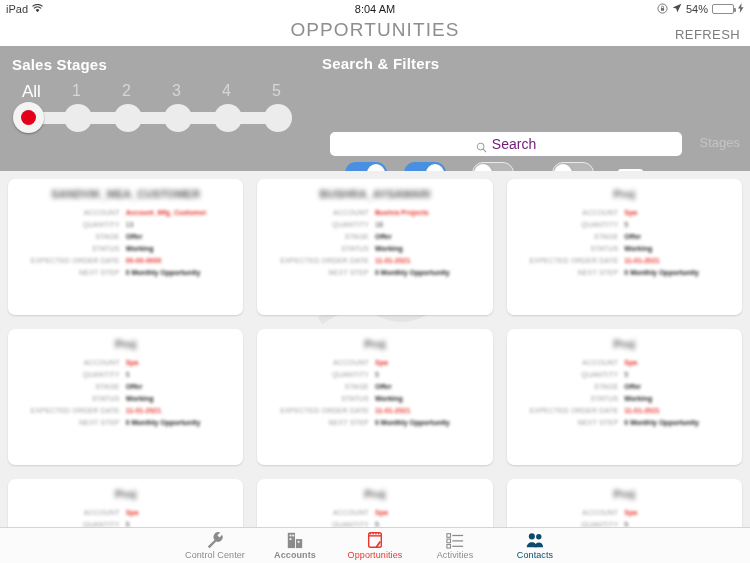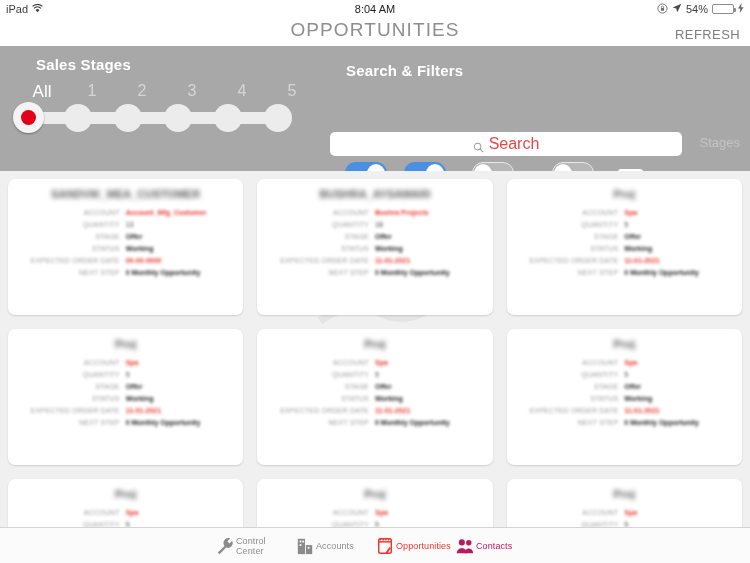--- a/index.html
+++ b/index.html
@@ -46,30 +46,29 @@
   }
 
   
   .filters {
     position: absolute; top: 46px; left: 0; width: 750px; height: 125px;
     background: #a8a8a8;
   }
   .panel-title {
     position: absolute; font-size: 15px; font-weight: bold; color: #ffffff;
     letter-spacing: .2px;
-    margin-left: 24px;
   }
   #t-stages { left: 12px; top: 10px; }
-  #t-search { left: 322px; top: 16px; }
+  #t-search { left: 322px; top: 9px; }
 
   
   .stages { position: absolute; left: 14px; top: 36px; width: 276px; height: 60px; }
   .stage-labels { position: relative; height: 20px; }
   .stage-labels span {
-    position: absolute; font-size: 16px; color: #d6d6d6; text-align: center;
+    position: absolute; font-size: 16px; color: #d6d6d6; text-align: left;
     width: 40px; top: 0;
   }
   .stage-labels span.active { color:#ffffff; font-size:17px; }
   .track {
     position: absolute; top: 30px; left: 14px; width: 248px; height: 12px;
     background: #ececec; border-radius: 6px;
   }
   .node {
     position: absolute; top: 22px; width: 28px; height: 28px; border-radius: 50%;
     background: #ececec;
@@ -82,21 +81,21 @@
   .node.sel .dot { width: 15px; height: 15px; border-radius: 50%; background: #e3001b; }
 
   
   .searchrow { position: absolute; left: 330px; top: 86px; width: 410px; height: 24px; }
   .searchfield {
     position: absolute; left: 0; top: 0; width: 352px; height: 24px;
     background: #ffffff; border-radius: 5px;
     display: flex; align-items: center; justify-content: center; gap: 5px;
   }
   .searchfield .mag { width: 11px; height: 11px; display:block; }
-  .searchfield .ph { font-size: 16px; color: #ef4444; }
+  .searchfield .ph { font-size: 14px; color: #701a75; }
   .cancel-btn {
     position: absolute; right: 0; top: 3px; font-size: 13px; color: #c4c4c4;
   }
 
   
   .toggles { position: absolute; left: 332px; top: 116px; height: 42px; width: 300px; }
   .tgl-wrap { position: absolute; top: 0; text-align: center; }
   .tgl {
     width: 42px; height: 22px; border-radius: 11px; position: relative; margin: 0 auto;
     background: #b7b7b7;
@@ -154,21 +153,21 @@
   .rvalue.red { color: #e8382f; }
   .rvalue.plain { font-weight: normal; color: #3a3a3a; }
 
   
   .tabbar {
     position: absolute; bottom: 0; left: 0; width: 750px; height: 36px;
     background: #fbfbfb; border-top: 1px solid #d4d4d4;
     display: flex; align-items: center; justify-content: center; gap: 0;
   }
   .tab {
-    width: 80px; display: flex; flex-direction: row; align-items: center;
+    width: 80px; display: flex; flex-direction: column; align-items: center;
     gap: 1px; color: #8b8b8b;
   }
   .tab.active { color: #e8382f; }
   .tab svg { display:block; }
   .tab-label { font-size: 9px; letter-spacing: .1px; }
 </style>
 </head>
 <body>
 
 <div id="app">
@@ -514,21 +513,21 @@
 
   <div class="tabbar" id="tabbar">
       <div class="tab" style="color: rgb(139, 139, 139);">
         <span>
           <svg width="20" height="18" viewBox="0 0 22 20">
             <path d="M15.5 1.2a5.4 5.4 0 0 0-5 8.7L3 17.3l1.9 1.9 7.4-7.4a5.4 5.4 0 0 0 6.6-7.6l-2.9 2.9-2.3-2.3 2.9-2.9a5.4 5.4 0 0 0-1.1-.7z" fill="currentColor"></path>
           </svg>
         </span>
         <span class="tab-label">Control Center</span>
       </div>
-      <div class="tab" style="color: rgb(139, 139, 139);">
+      <div class="tab" style="color: rgb(139, 139, 139); font-weight: bold;">
         <span>
           <svg width="20" height="18" viewBox="0 0 22 20">
             <rect x="3" y="2" width="8" height="17" fill="currentColor"></rect>
             <rect x="12" y="9" width="7" height="10" fill="currentColor"></rect>
             <rect x="5" y="4" width="2" height="2" fill="#fbfbfb"></rect>
             <rect x="8" y="4" width="2" height="2" fill="#fbfbfb"></rect>
             <rect x="5" y="8" width="2" height="2" fill="#fbfbfb"></rect>
             <rect x="14" y="11" width="2" height="2" fill="#fbfbfb"></rect>
           </svg>
         </span>
@@ -538,21 +537,34 @@
         <span>
           <svg width="20" height="18" viewBox="0 0 22 20">
             <rect x="4" y="2" width="14" height="16" rx="2" stroke="currentColor" stroke-width="1.6" fill="none"></rect>
             <line x1="4" y1="5.4" x2="18" y2="5.4" stroke="currentColor" stroke-width="1.6"></line>
             <path d="M6 2v2M9 2v2M12 2v2M15 2v2" stroke="currentColor" stroke-width="1.4"></path>
             <path d="M12 17 l4-6 1.6 1.2 -4 6 -2 .8z" fill="currentColor"></path>
           </svg>
         </span>
         <span class="tab-label">Opportunities</span>
       </div>
-      <div class="tab" style="color: #be185d;">
+      <div class="tab" style="color: rgb(139, 139, 139);">
+        <span>
+          <svg width="20" height="18" viewBox="0 0 22 20">
+            <rect x="2" y="3" width="4" height="4" stroke="currentColor" stroke-width="1.2" fill="none"></rect>
+            <rect x="2" y="9" width="4" height="4" stroke="currentColor" stroke-width="1.2" fill="none"></rect>
+            <rect x="2" y="15" width="4" height="4" stroke="currentColor" stroke-width="1.2" fill="none"></rect>
+            <line x1="8" y1="5" x2="20" y2="5" stroke="currentColor" stroke-width="1.4"></line>
+            <line x1="8" y1="11" x2="20" y2="11" stroke="currentColor" stroke-width="1.4"></line>
+            <line x1="8" y1="17" x2="20" y2="17" stroke="currentColor" stroke-width="1.4"></line>
+          </svg>
+        </span>
+        <span class="tab-label">Activities</span>
+      </div>
+      <div class="tab" style="color: #0c4a6e;">
         <span>
           <svg width="20" height="18" viewBox="0 0 22 20">
             <circle cx="7.5" cy="6" r="3.4" fill="currentColor"></circle>
             <path d="M1.8 18c0-3.3 2.6-5.6 5.7-5.6S13.2 14.7 13.2 18z" fill="currentColor"></path>
             <circle cx="15.2" cy="6.4" r="3" fill="currentColor"></circle>
             <path d="M10.6 18c0-3 2.1-5.2 4.7-5.2S20 15 20 18z" fill="currentColor"></path>
           </svg>
         </span>
         <span class="tab-label">Contacts</span>
       </div>

